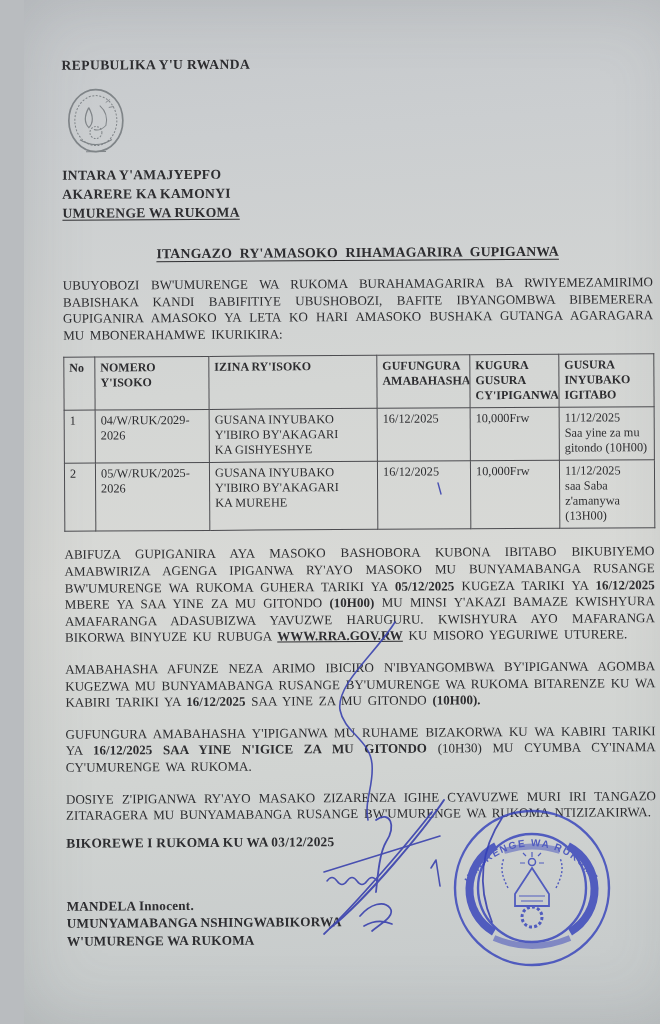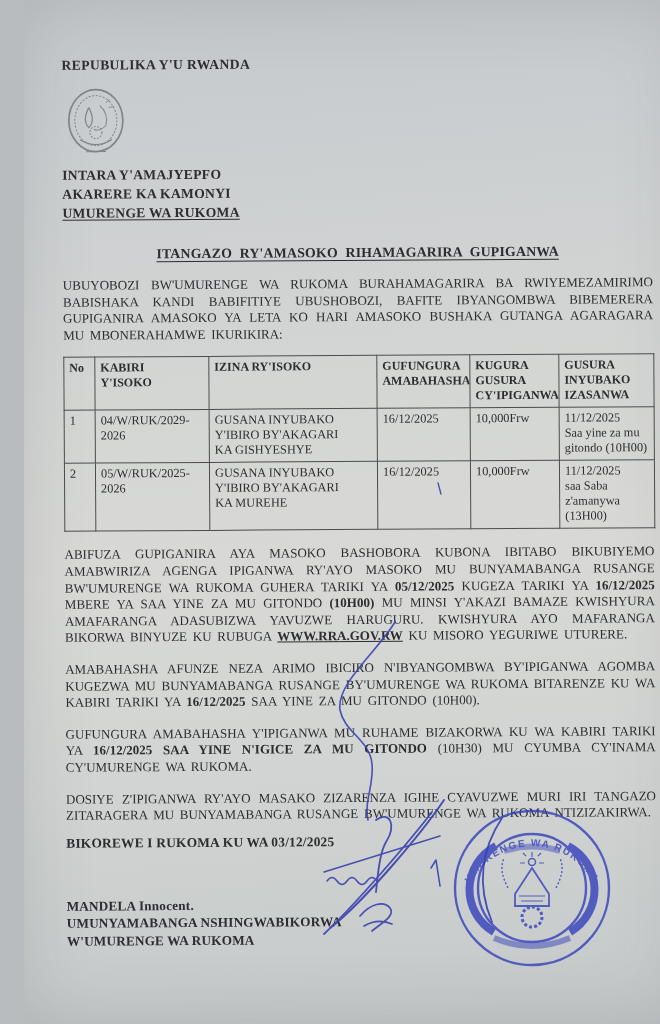--- a/index.html
+++ b/index.html
@@ -75,30 +75,30 @@
         <col style="width:31px">
           <col style="width:114px">
           <col style="width:168px">
         <col style="width:93px">
           <col style="width:89px">
           <col style="width:95px">
       </colgroup>
       <thead>
           <tr>
             <th>No</th>
-            <th>KABIRI
+            <th>NOMERO
 Y'ISOKO</th>
             <th>IZINA RY'ISOKO</th>
             <th>GUFUNGURA
 AMABAHASHA</th>
             <th>KUGURA
 GUSURA
 CY'IPIGANWA</th>
             <th>GUSURA INYUBAKO
-IZASANWA</th>
+IGITABO</th>
           </tr>
         </thead>
       <tbody>
           <tr>
             <td>1</td>
             <td>04/W/RUK/2029-
 2026</td>
             <td>GUSANA INYUBAKO
 Y'IBIRO BY'AKAGARI
 KA GISHYESHYE</td>
@@ -119,21 +119,21 @@
             <td>10,000Frw</td>
             <td>11/12/2025
 saa Saba
 z'amanywa
 (13H00)</td>
           </tr>
         </tbody>
     </table>
 
     <p class="para"><span>ABIFUZA GUPIGANIRA AYA MASOKO BASHOBORA KUBONA IBITABO BIKUBIYEMO AMABWIRIZA AGENGA IPIGANWA RY'AYO MASOKO MU BUNYAMABANGA RUSANGE BW'UMURENGE WA RUKOMA GUHERA TARIKI YA </span><span style="font-weight: bold;">05/12/2025</span><span> KUGEZA TARIKI YA </span><span style="font-weight: bold;">16/12/2025</span><span> MBERE YA SAA YINE ZA MU GITONDO </span><span style="font-weight: bold;">(10H00)</span><span> MU MINSI Y'AKAZI BAMAZE KWISHYURA AMAFARANGA ADASUBIZWA YAVUZWE HARUGURU. KWISHYURA AYO MAFARANGA BIKORWA BINYUZE KU RUBUGA </span><span style="font-weight: bold; text-decoration: underline;">WWW.RRA.GOV.RW</span><span> KU MISORO YEGURIWE UTURERE.</span></p>
-    <p class="para"><span>AMABAHASHA AFUNZE NEZA ARIMO IBICIRO N'IBYANGOMBWA BY'IPIGANWA AGOMBA KUGEZWA MU BUNYAMABANGA RUSANGE BY'UMURENGE WA RUKOMA BITARENZE KU WA KABIRI TARIKI YA </span><span style="font-weight: bold;">16/12/2025</span><span> SAA YINE ZA MU GITONDO </span><span style="font-weight: normal;">(10H00).</span></p>
+    <p class="para"><span>AMABAHASHA AFUNZE NEZA ARIMO IBICIRO N'IBYANGOMBWA BY'IPIGANWA AGOMBA KUGEZWA MU BUNYAMABANGA RUSANGE BY'UMURENGE WA RUKOMA BITARENZE KU WA KABIRI TARIKI YA </span><span style="font-weight: bold;">16/12/2025</span><span> SAA YINE ZA MU GITONDO </span><span style="font-weight: bold;">(10H00).</span></p>
     <p class="para"><span>GUFUNGURA AMABAHASHA Y'IPIGANWA MU RUHAME BIZAKORWA KU WA KABIRI TARIKI YA </span><span style="font-weight: bold;">16/12/2025 SAA YINE N'IGICE ZA MU GITONDO</span><span> (10H30) MU CYUMBA CY'INAMA CY'UMURENGE WA RUKOMA.</span></p>
     <p class="para"><span>DOSIYE Z'IPIGANWA RY'AYO MASAKO ZIZARENZA IGIHE CYAVUZWE MURI IRI TANGAZO ZITARAGERA MU BUNYAMABANGA RUSANGE BW'UMURENGE WA RUKOMA NTIZIZAKIRWA.</span></p>
 
     <div class="dateline">BIKOREWE I RUKOMA KU WA 03/12/2025</div>
 
     <div class="signatory">
       <div>MANDELA Innocent.</div>
       <div>UMUNYAMABANGA NSHINGWABIKORWA</div>
       <div>W'UMURENGE WA RUKOMA</div>
     </div>

